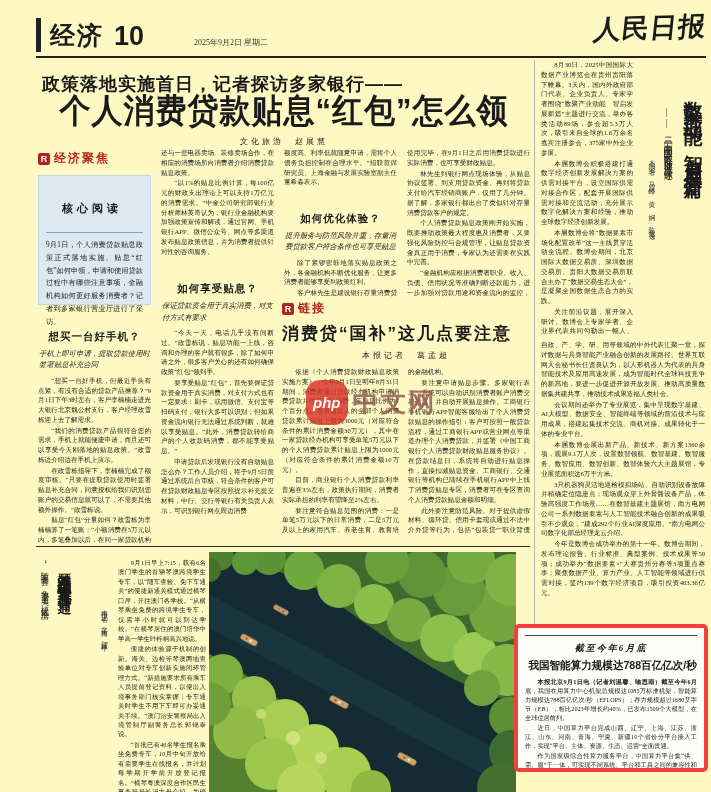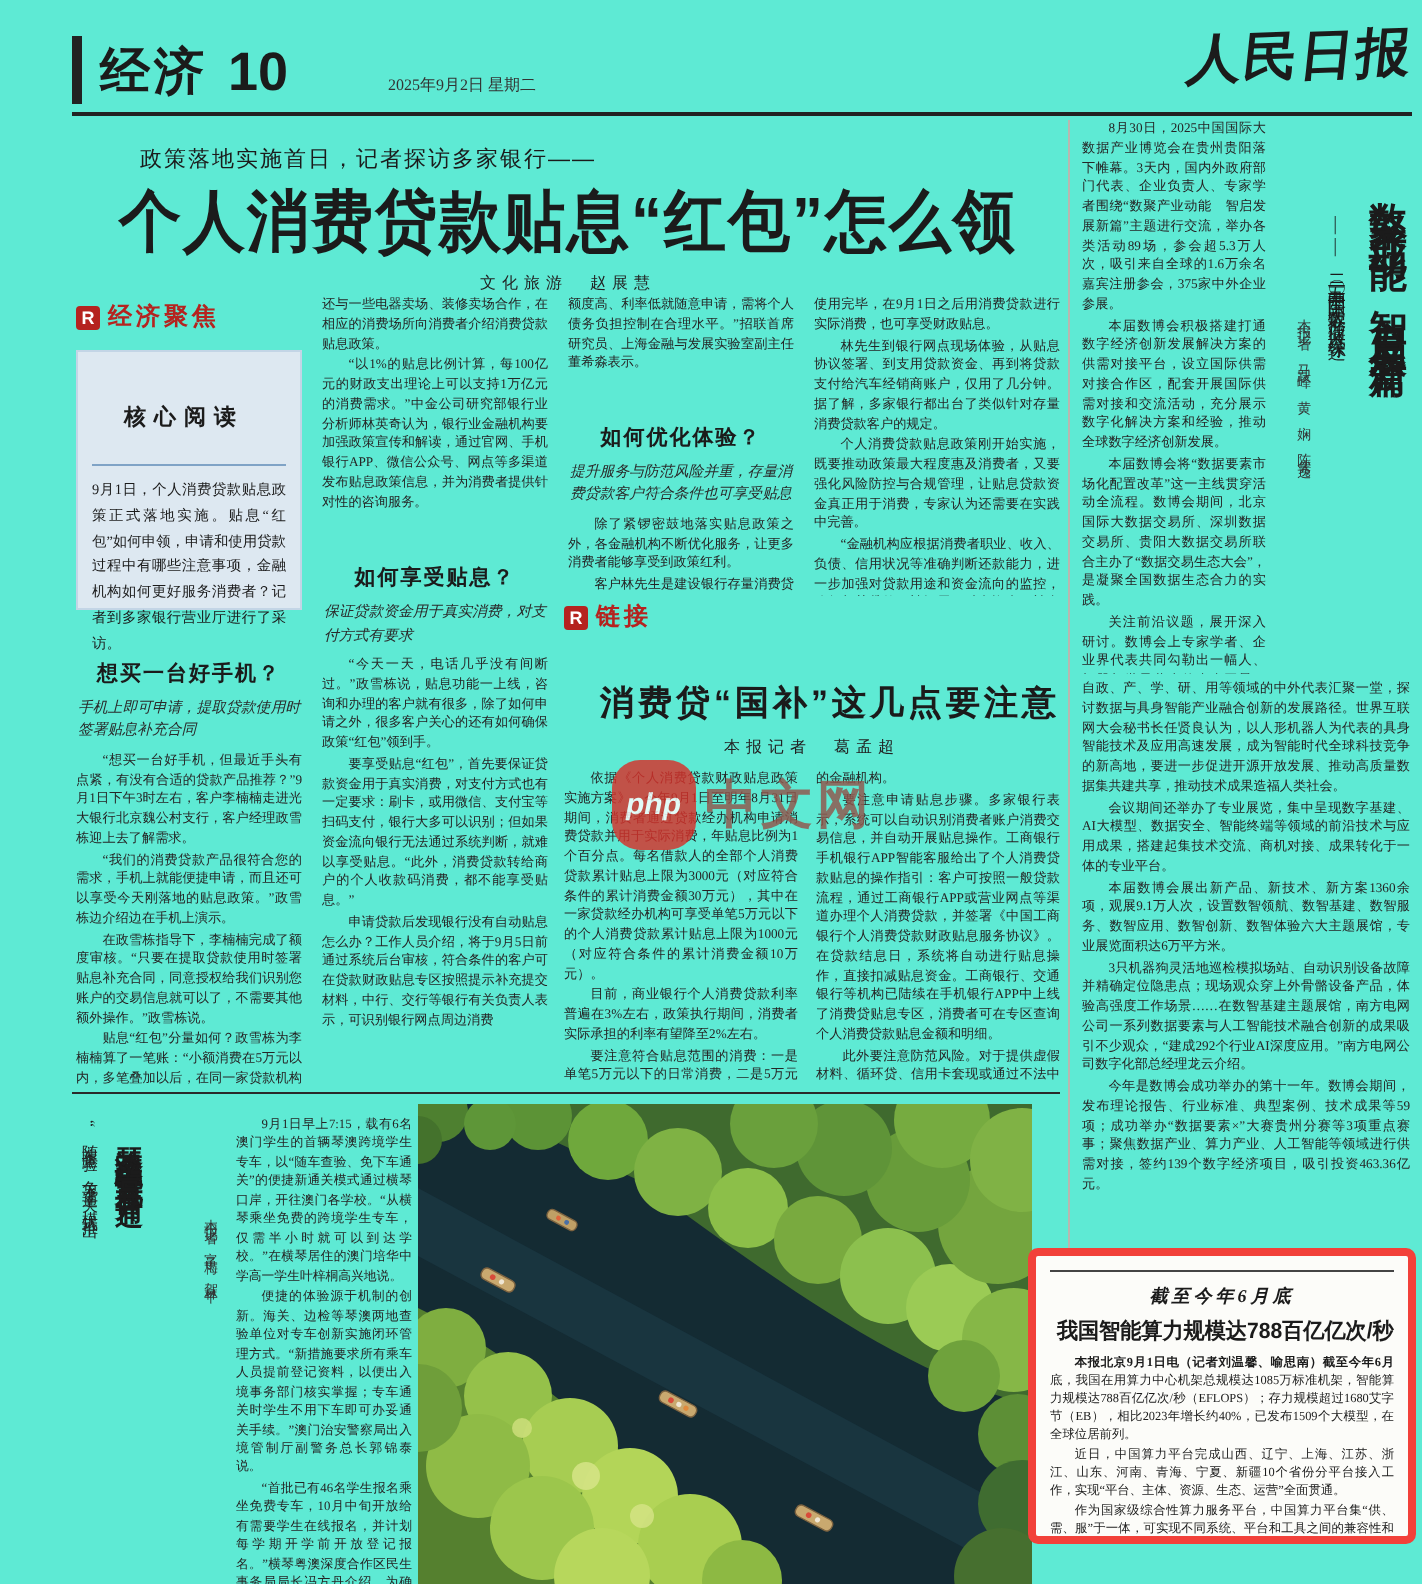--- a/index.html
+++ b/index.html
@@ -1,35 +1,35 @@
 <!DOCTYPE html>
 <html><head>
 <meta charset="utf-8">
 <style>
   html,body{margin:0;padding:0;background:#ffffff;}
-  .page{position:relative;width:711px;height:792px;background:#5eead4;overflow:hidden;
+  .page{position:relative;width:711px;height:792px;background:#fef9c3;overflow:hidden;
         font-family:"Liberation Serif","DejaVu Serif",serif;color:#1b1b1b;}
   .abs{position:absolute;}
   p{margin:0 0 1px 0;text-indent:2em;text-align:justify;}
   .cont p:first-child,p.cont{text-indent:0;}
   .body-text{font-size:6.6px;line-height:1.48;color:#252525;overflow:hidden;}
   .sans{font-family:"Liberation Sans","DejaVu Sans",sans-serif;}
 
   
   .hdr{left:36px;top:14px;width:670px;height:42px;border-bottom:2px solid #222;}
   .hdr-left{position:absolute;left:0;top:4px;border-left:5px solid #222;padding-left:9px;
             display:flex;align-items:flex-end;gap:10px;height:34px;}
   .hdr-section{font-size:25px;font-weight:bold;letter-spacing:2px;}
   .hdr-num{font-size:27px;font-weight:bold;}
   .hdr-date{font-size:8px;padding-bottom:4px;color:#333;margin-left:40px;}
   .masthead{position:absolute;right:0;top:-4px;font-size:27px;font-weight:900;
             transform:skewX(-8deg) rotate(-2deg);letter-spacing:1px;}
 
   
-  .kicker{left:42px;top:72px;font-size:11px;font-weight:normal;letter-spacing:1px;margin-left:28px;}
+  .kicker{left:42px;top:72px;font-size:18px;font-weight:bold;letter-spacing:1px;}
   .headline{left:40px;top:90px;width:488px;text-align:center;font-size:31px;font-weight:900;
             letter-spacing:1px;transform:scaleY(1.08);}
   .byline{text-align:center;font-size:8px;letter-spacing:3px;color:#222;}
   .byline-main{left:40px;top:136px;width:488px;}
   .badge{display:flex;align-items:center;gap:4px;}
   .rlogo{width:12px;height:12px;background:#b5231f;color:#fff;font-size:9px;font-weight:bold;
          display:flex;align-items:center;justify-content:center;border-radius:2px;}
   .badge-label{color:#b5231f;font-weight:bold;font-size:12px;letter-spacing:2px;}
   .corebox{margin-top:8px;background:#dde8f1;border:1px solid #c3d5e6;padding:9px 7px;height:110px;}
   .corebox h3{margin:16px;font-size:11px;letter-spacing:4px;font-weight:bold;}
@@ -39,21 +39,21 @@
   .sec-sub{font-size:7.4px;line-height:1.55;font-style:italic;color:#2a2a2a;margin:0 1px 5px 1px;
            text-align:justify;}
   .col{overflow:hidden;}
   .col1{left:38px;top:150px;width:113px;height:394px;}
   .col2{left:161px;top:148px;width:113px;height:396px;}
   .col3{left:284px;top:148px;width:113px;height:150px;}
   .col4{left:407px;top:148px;width:123px;height:150px;}
 
   
   .linkbox{left:282px;top:300px;width:248px;height:242px;overflow:hidden;}
-  .link-headline{text-align:right;font-size:17px;font-weight:900;letter-spacing:2px;margin-top:23px;}
+  .link-headline{text-align:left;font-size:17px;font-weight:900;letter-spacing:2px;margin-top:5px;}
   .link-byline{margin:5px 0 6px 0;}
   .link-cols{display:flex;gap:9px;}
   .link-col{overflow:hidden;height:168px;}
   .link-col.c1{width:117px;}
   .link-col.c2{width:122px;}
 
   .hrule{background:#2a2a2a;height:1px;}
   .vrule{background:#b9b6b0;width:1px;}
 
   

